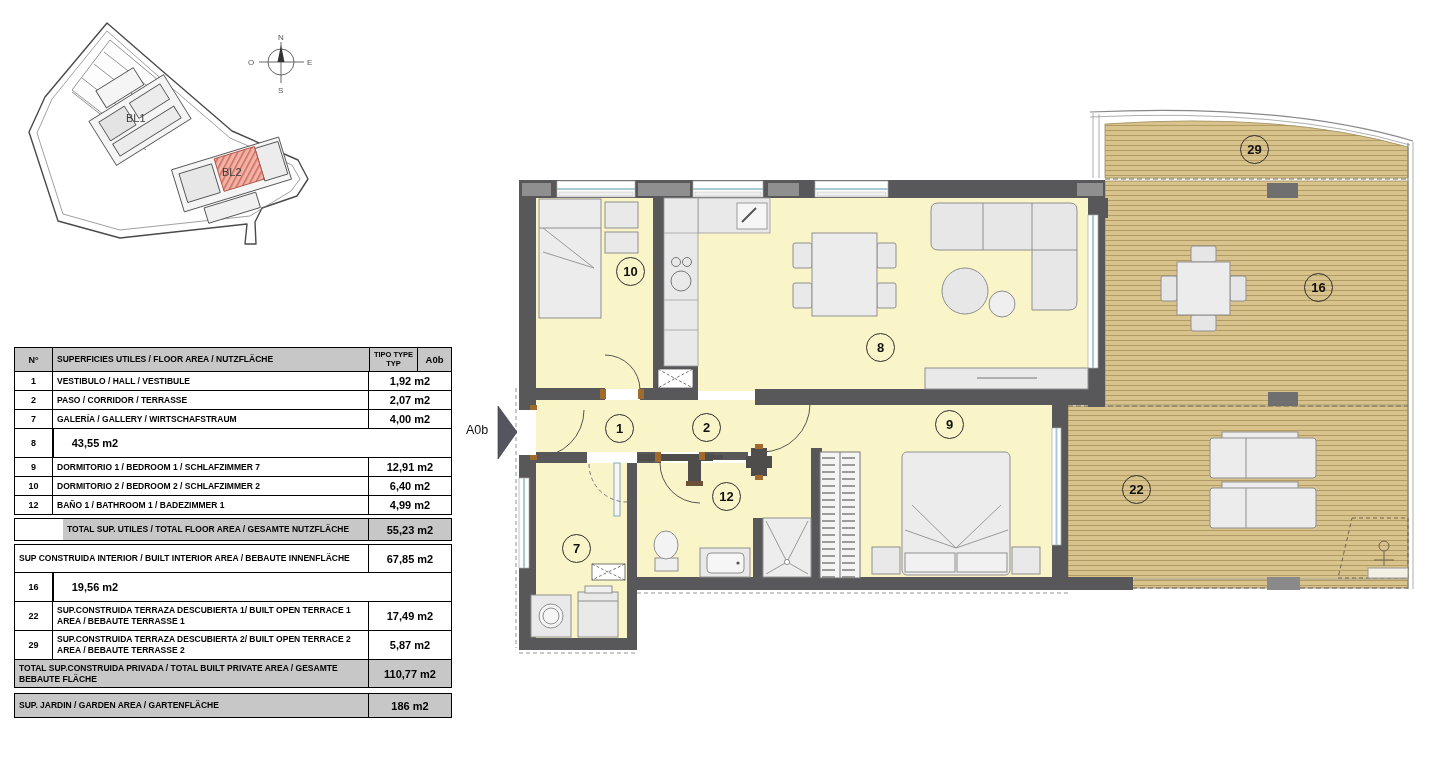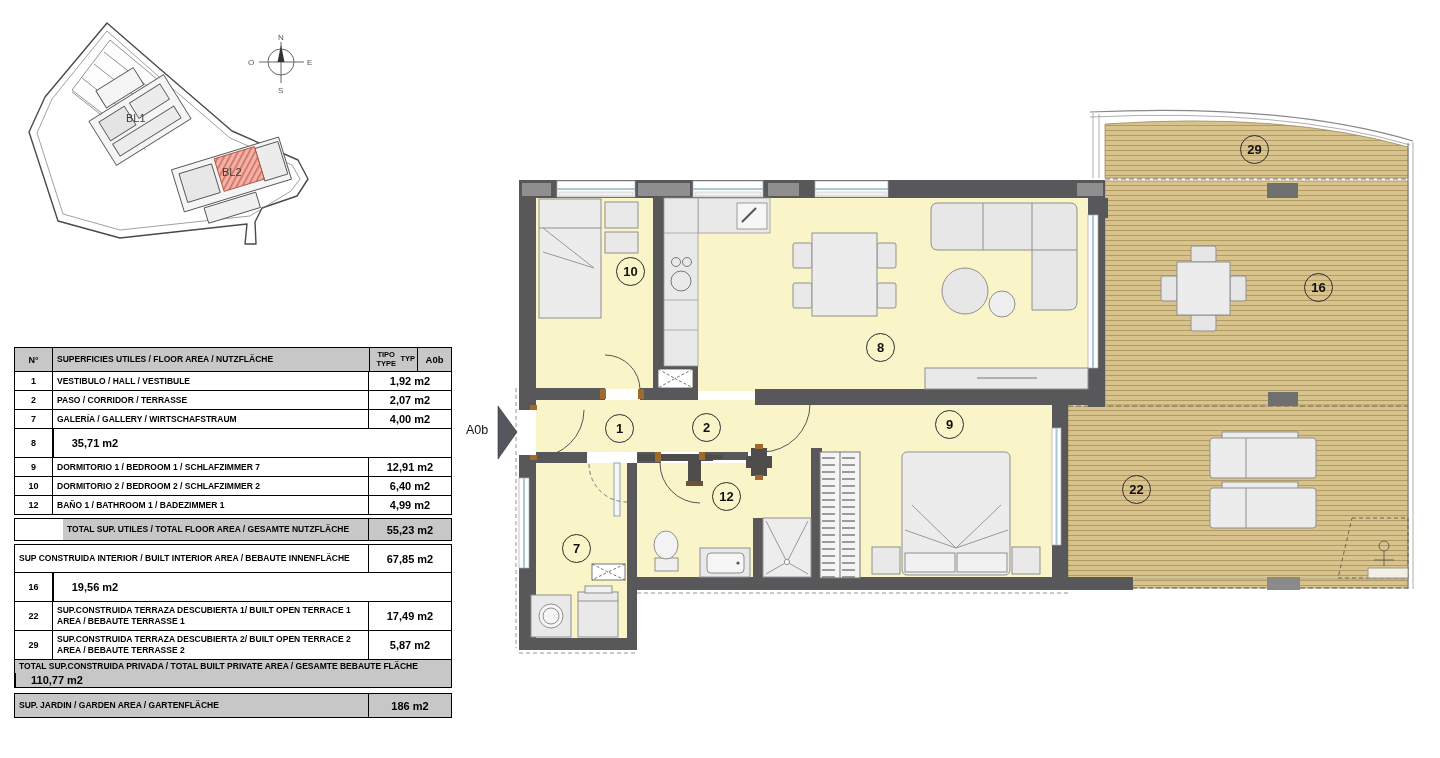--- a/index.html
+++ b/index.html
@@ -10,26 +10,26 @@
   
   .areas{position:absolute;left:14px;top:347px;width:438px;font-weight:bold;color:#000;}
   .sec{border:1.5px solid #000;background:#fff;margin-bottom:3px;box-sizing:border-box;}
   .sec.last{margin-top:5px;}
   .row{display:flex;border-top:1px solid #000;box-sizing:border-box;}
   .row:first-child{border-top:none;}
   .cell{display:flex;align-items:center;padding:1px 4px;box-sizing:border-box;}
   .cn{width:38px;flex:none;justify-content:center;border-right:1px solid #000;font-size:9px;}
   .cd{flex:1;font-size:8.5px;line-height:1.25;}
   .cv{width:83px;flex:none;justify-content:center;border-left:1px solid #000;font-size:11px;}
-  .ct{width:48px;flex:none;flex-direction:row;justify-content:center;border-left:1px solid #000;
+  .ct{width:48px;flex:none;flex-direction:column;justify-content:center;border-left:1px solid #000;
       font-size:7.5px;text-align:center;line-height:1.15;padding:1px 2px;}
   .cu{width:34px;flex:none;justify-content:center;border-left:1px solid #000;font-size:9.5px;}
   .gray{background:#c7c7c7;}
   .h23{min-height:23px;} .h19{min-height:19px;} .h29{min-height:29px;}
-  .h21{min-height:21px;margin-left:48px;} .h27{min-height:27px;text-align:right;} .h28{min-height:28px;flex-direction:column;}
+  .h21{min-height:21px;margin-left:48px;} .h27{min-height:27px;text-align:right;} .h28{min-height:28px;}
 
   
   .rc{position:absolute;width:29px;height:29px;border:1.4px solid #2d2d2d;border-radius:50%;
       display:flex;align-items:center;justify-content:center;font-size:13px;font-weight:bold;
       color:#111;box-sizing:border-box;background:transparent;}
 
   .a0b-label{position:absolute;left:466px;top:423px;font-size:12.5px;color:#111;}
 </style>
 </head>
 <body>
@@ -405,21 +405,21 @@
       <div class="cell cd">PASO  / CORRIDOR / TERRASSE</div>
       <div class="cell cv">2,07 m2</div>
     </div>
     <div class="row h19">
       <div class="cell cn">7</div>
       <div class="cell cd">GALERÍA / GALLERY / WIRTSCHAFSTRAUM</div>
       <div class="cell cv">4,00 m2</div>
     </div>
     <div class="row h29">
       <div class="cell cn">8</div>
-      <div class="cell cv">35,71 m2</div>
+      <div class="cell cv">43,55 m2</div>
     </div>
     <div class="row h19">
       <div class="cell cn">9</div>
       <div class="cell cd">DORMITORIO 1 / BEDROOM 1 / SCHLAFZIMMER 7</div>
       <div class="cell cv">12,91 m2</div>
     </div>
     <div class="row h19">
       <div class="cell cn">10</div>
       <div class="cell cd">DORMITORIO 2 / BEDROOM 2 / SCHLAFZIMMER 2</div>
       <div class="cell cv">6,40 m2</div>

